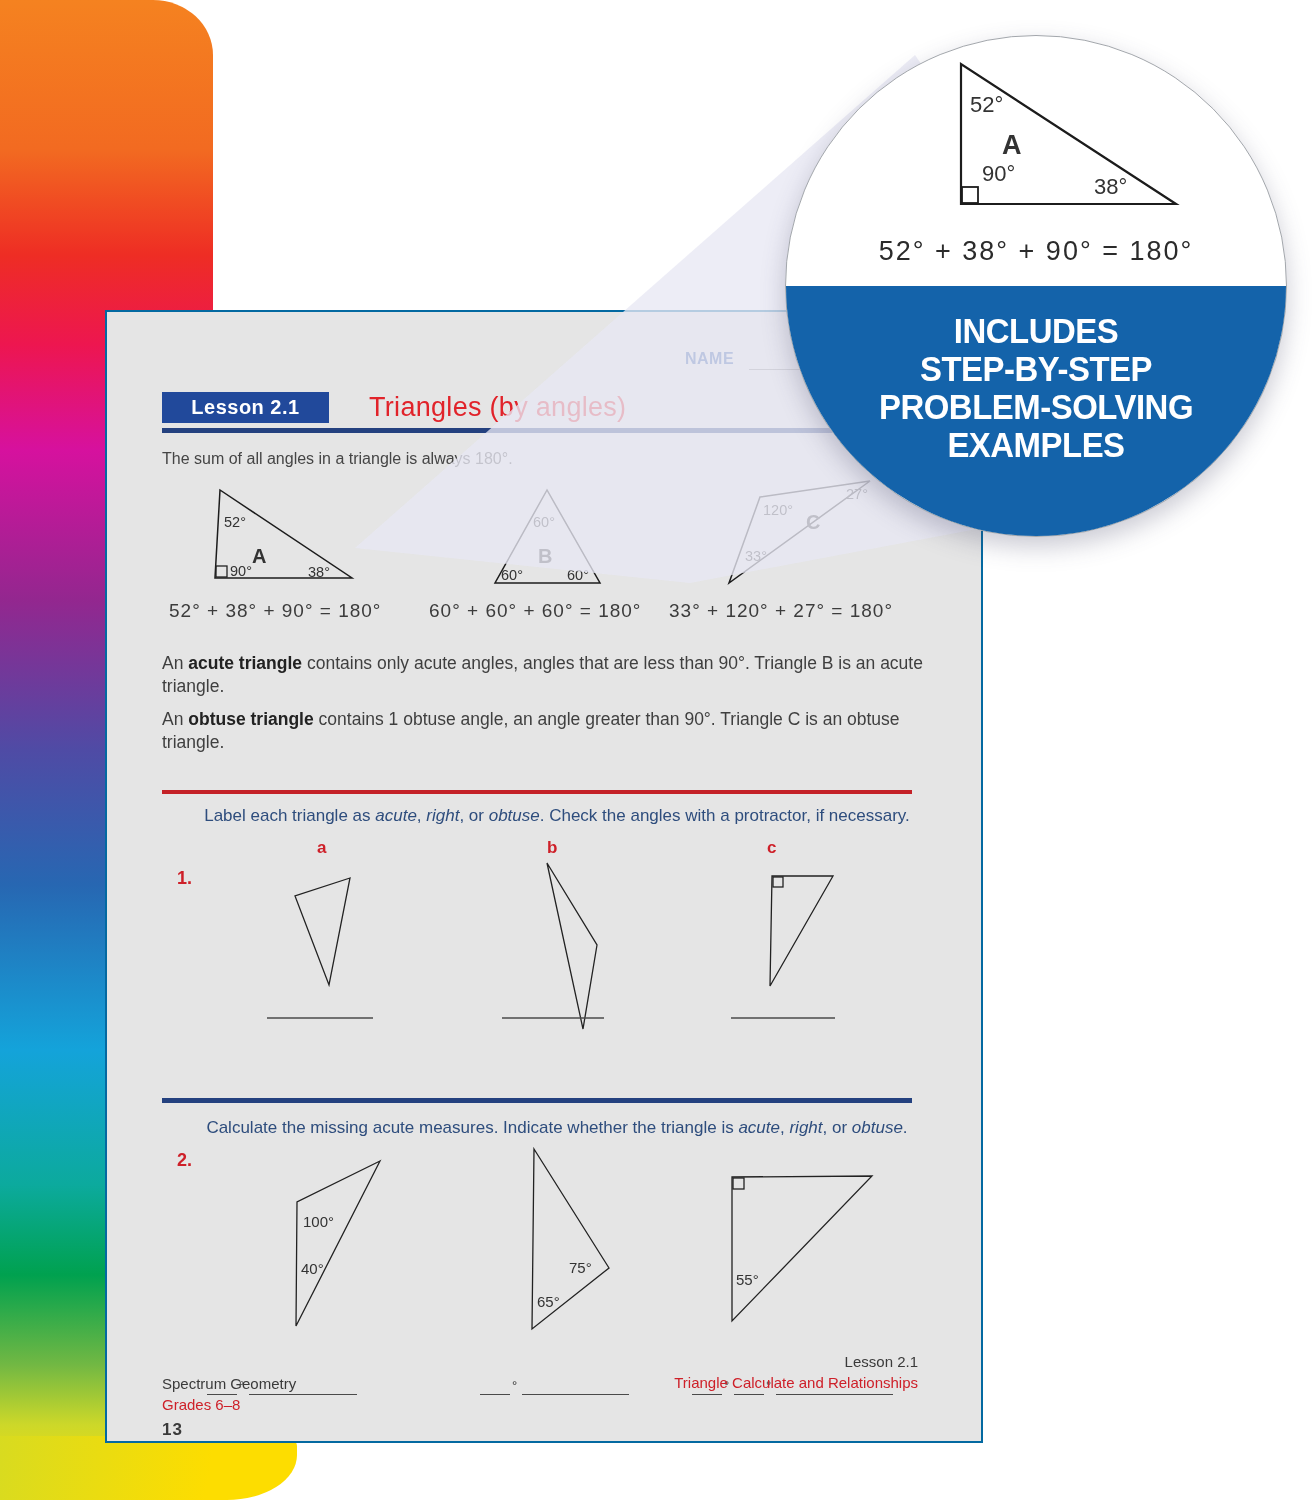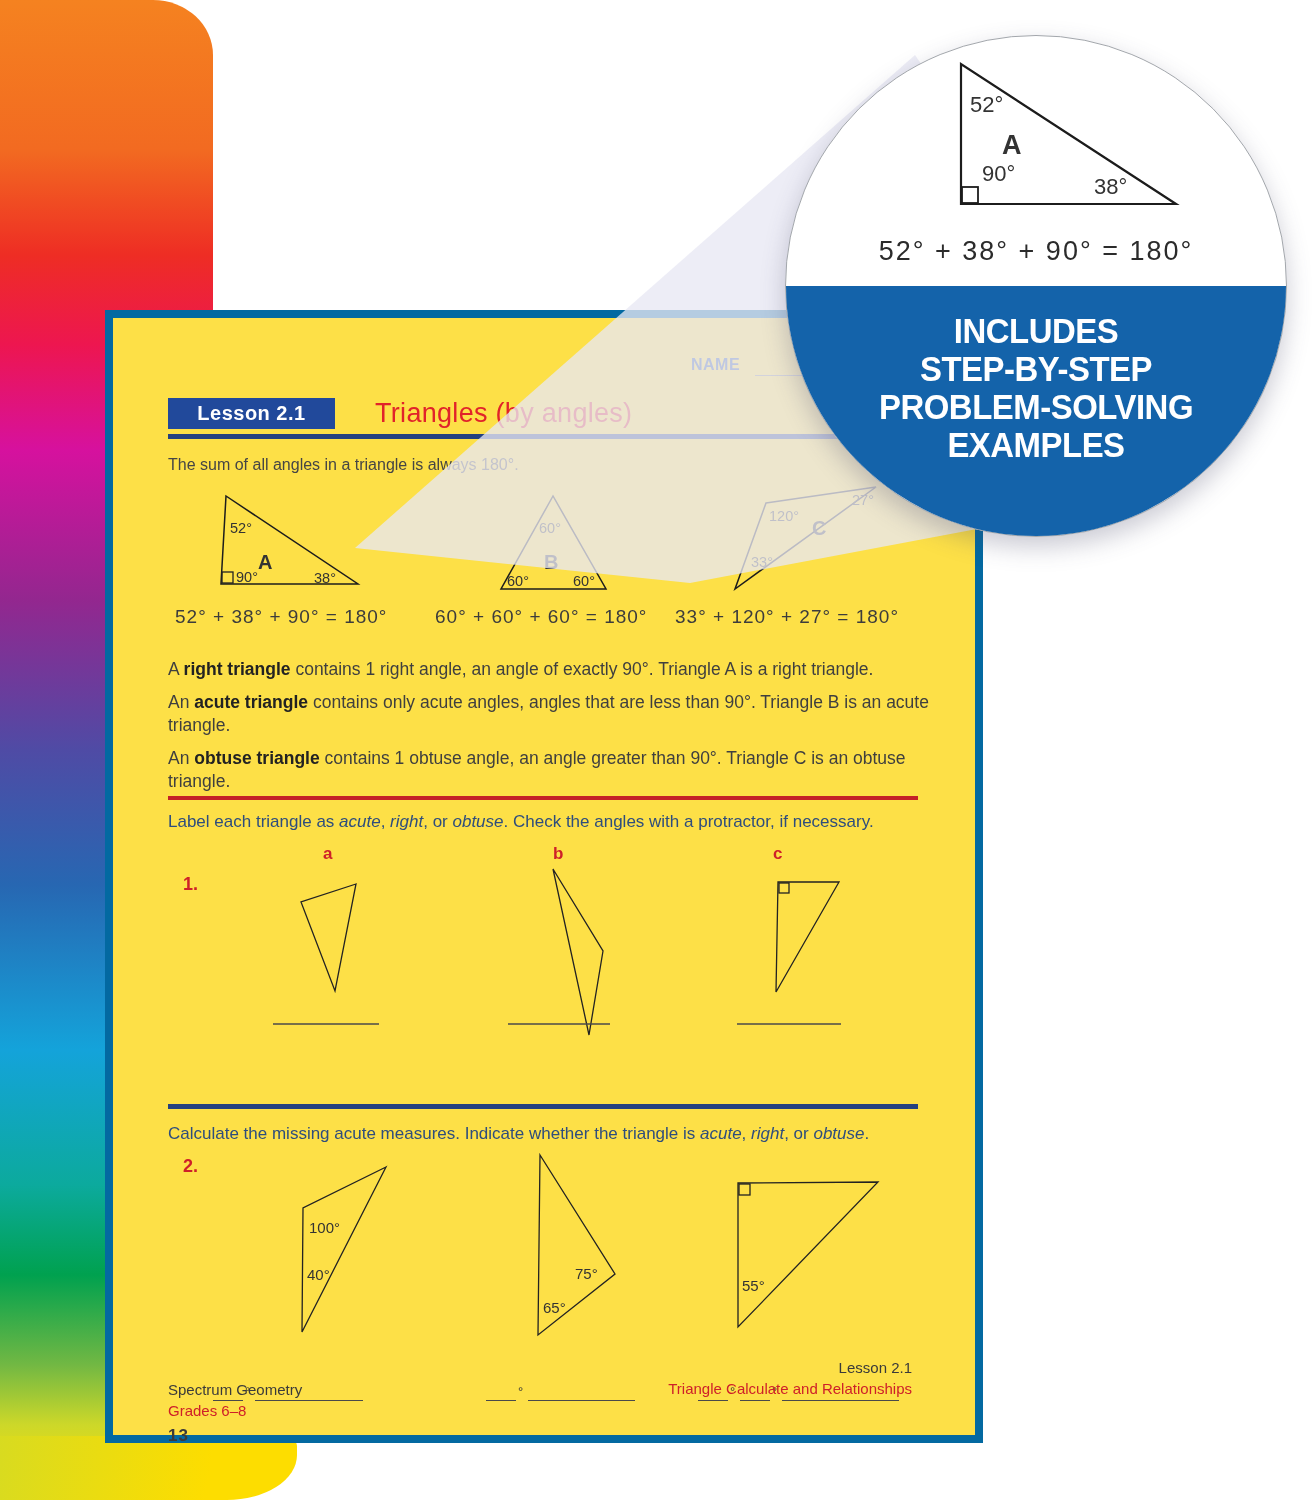--- a/index.html
+++ b/index.html
@@ -12,22 +12,22 @@
     border-top-right-radius:60px 55px;
     background:linear-gradient(180deg,
       #f58220 0%,#f26a21 10%,#ee2d24 17%,#ed1650 23%,#d6119e 30%,
       #93278f 40%,#4f4ba5 50%,#2767b2 59%,#14a3da 70%,#0caa9d 79%,
       #00a14f 85%,#72b843 91%,#cdd829 95%,#fddd00 100%);}
   .tongue{left:0;top:1436px;width:297px;height:64px;z-index:2;
     background:linear-gradient(100deg,#d8db20,#fddd00 70%);
     border-bottom-right-radius:70px 45px;border-top-right-radius:18px 10px;}
 
   
-  .page{left:105px;top:310px;width:878px;height:1133px;background:#fde047;
-        border:8px solid #0369a1;z-index:5;box-sizing:border-box;}
+  .page{left:105px;top:310px;width:878px;height:1133px;background:#e5e5e5;
+        border:2px solid #0369a1;z-index:5;box-sizing:border-box;}
   .page .abs{position:absolute;}
 
   .name-label{left:578px;top:38px;font-weight:bold;font-size:16px;letter-spacing:.5px;color:#2d57a5;}
   .name-line{left:642px;top:57px;width:236px;border-top:1.5px solid #8a8a8a;}
 
   .badge{left:55px;top:80px;width:167px;height:31px;background:#21499b;color:#fff;
          font-weight:bold;font-size:20px;text-align:center;line-height:31px;letter-spacing:.5px;}
   .lesson-title{left:236px;top:80px;font-size:27px;color:#e1232a;letter-spacing:.3px;margin-left:26px;}
   .rule-blue1{left:55px;top:116px;width:762px;height:5px;background:#24417f;}
   .rule-blue2{left:55px;top:786px;width:750px;height:5px;background:#24417f;}
@@ -35,21 +35,21 @@
 
   .intro{left:55px;top:138px;font-size:16px;color:#454545;}
 
   .eq{top:288px;font-size:19px;color:#3c3c3c;letter-spacing:1px;white-space:nowrap;}
   .eq1{left:62px;} .eq2{left:322px;} .eq3{left:562px;}
 
   .defs{left:55px;top:340px;width:775px;font-size:17.5px;line-height:1.32;}
   .defs p{margin:0 0 10px 0;}
   .defs b{font-weight:bold;color:#222;}
 
-  .instr{font-size:17px;color:#2e4d7d;}
+  .instr{font-size:17px;color:#2e4d7d;text-align:center;}
   .instr i{font-style:italic;}
   .instr1{left:55px;top:494px;width:790px;}
   .instr2{left:55px;top:806px;width:790px;}
 
   .col-letter{font-weight:bold;color:#ce2029;font-size:17px;}
   .prob-num{font-weight:bold;color:#ce2029;font-size:18px;}
 
   .blank{border-top:1.5px solid #4a4a4a;height:0;}
   .deg{font-size:13px;color:#333;}
 
@@ -116,21 +116,20 @@
       <text x="684" y="22" font-size="14.5">27°</text>
       <text x="644" y="52" font-size="20" font-weight="bold" fill="#1a1a1a">C</text>
       <text x="583" y="84" font-size="14.5">33°</text>
     </svg>
 
     <div class="abs eq eq1">52° + 38° + 90° = 180°</div>
     <div class="abs eq eq2">60° + 60° + 60° = 180°</div>
     <div class="abs eq eq3">33° + 120° + 27° = 180°</div>
 
     <div class="abs defs">
-      <p><span>A </span><b>right triangle</b><span> contains 1 right angle, an angle of exactly 90°. Triangle A is a right triangle.</span></p>
       <p><span>An </span><b>acute triangle</b><span> contains only acute angles, angles that are less than 90°. Triangle B is an acute triangle.</span></p>
       <p><span>An </span><b>obtuse triangle</b><span> contains 1 obtuse angle, an angle greater than 90°. Triangle C is an obtuse triangle.</span></p>
     </div>
 
     <div class="abs rule-red"></div>
     <div class="abs instr instr1"><span>Label each triangle as </span><i>acute</i><span>, </span><i>right</i><span>, or </span><i>obtuse</i><span>. Check the angles with a protractor, if necessary.</span></div>
 
     <div class="abs col-letter" style="left:210px;top:526px;">a</div>
     <div class="abs col-letter" style="left:440px;top:526px;">b</div>
     <div class="abs col-letter" style="left:660px;top:526px;">c</div>

